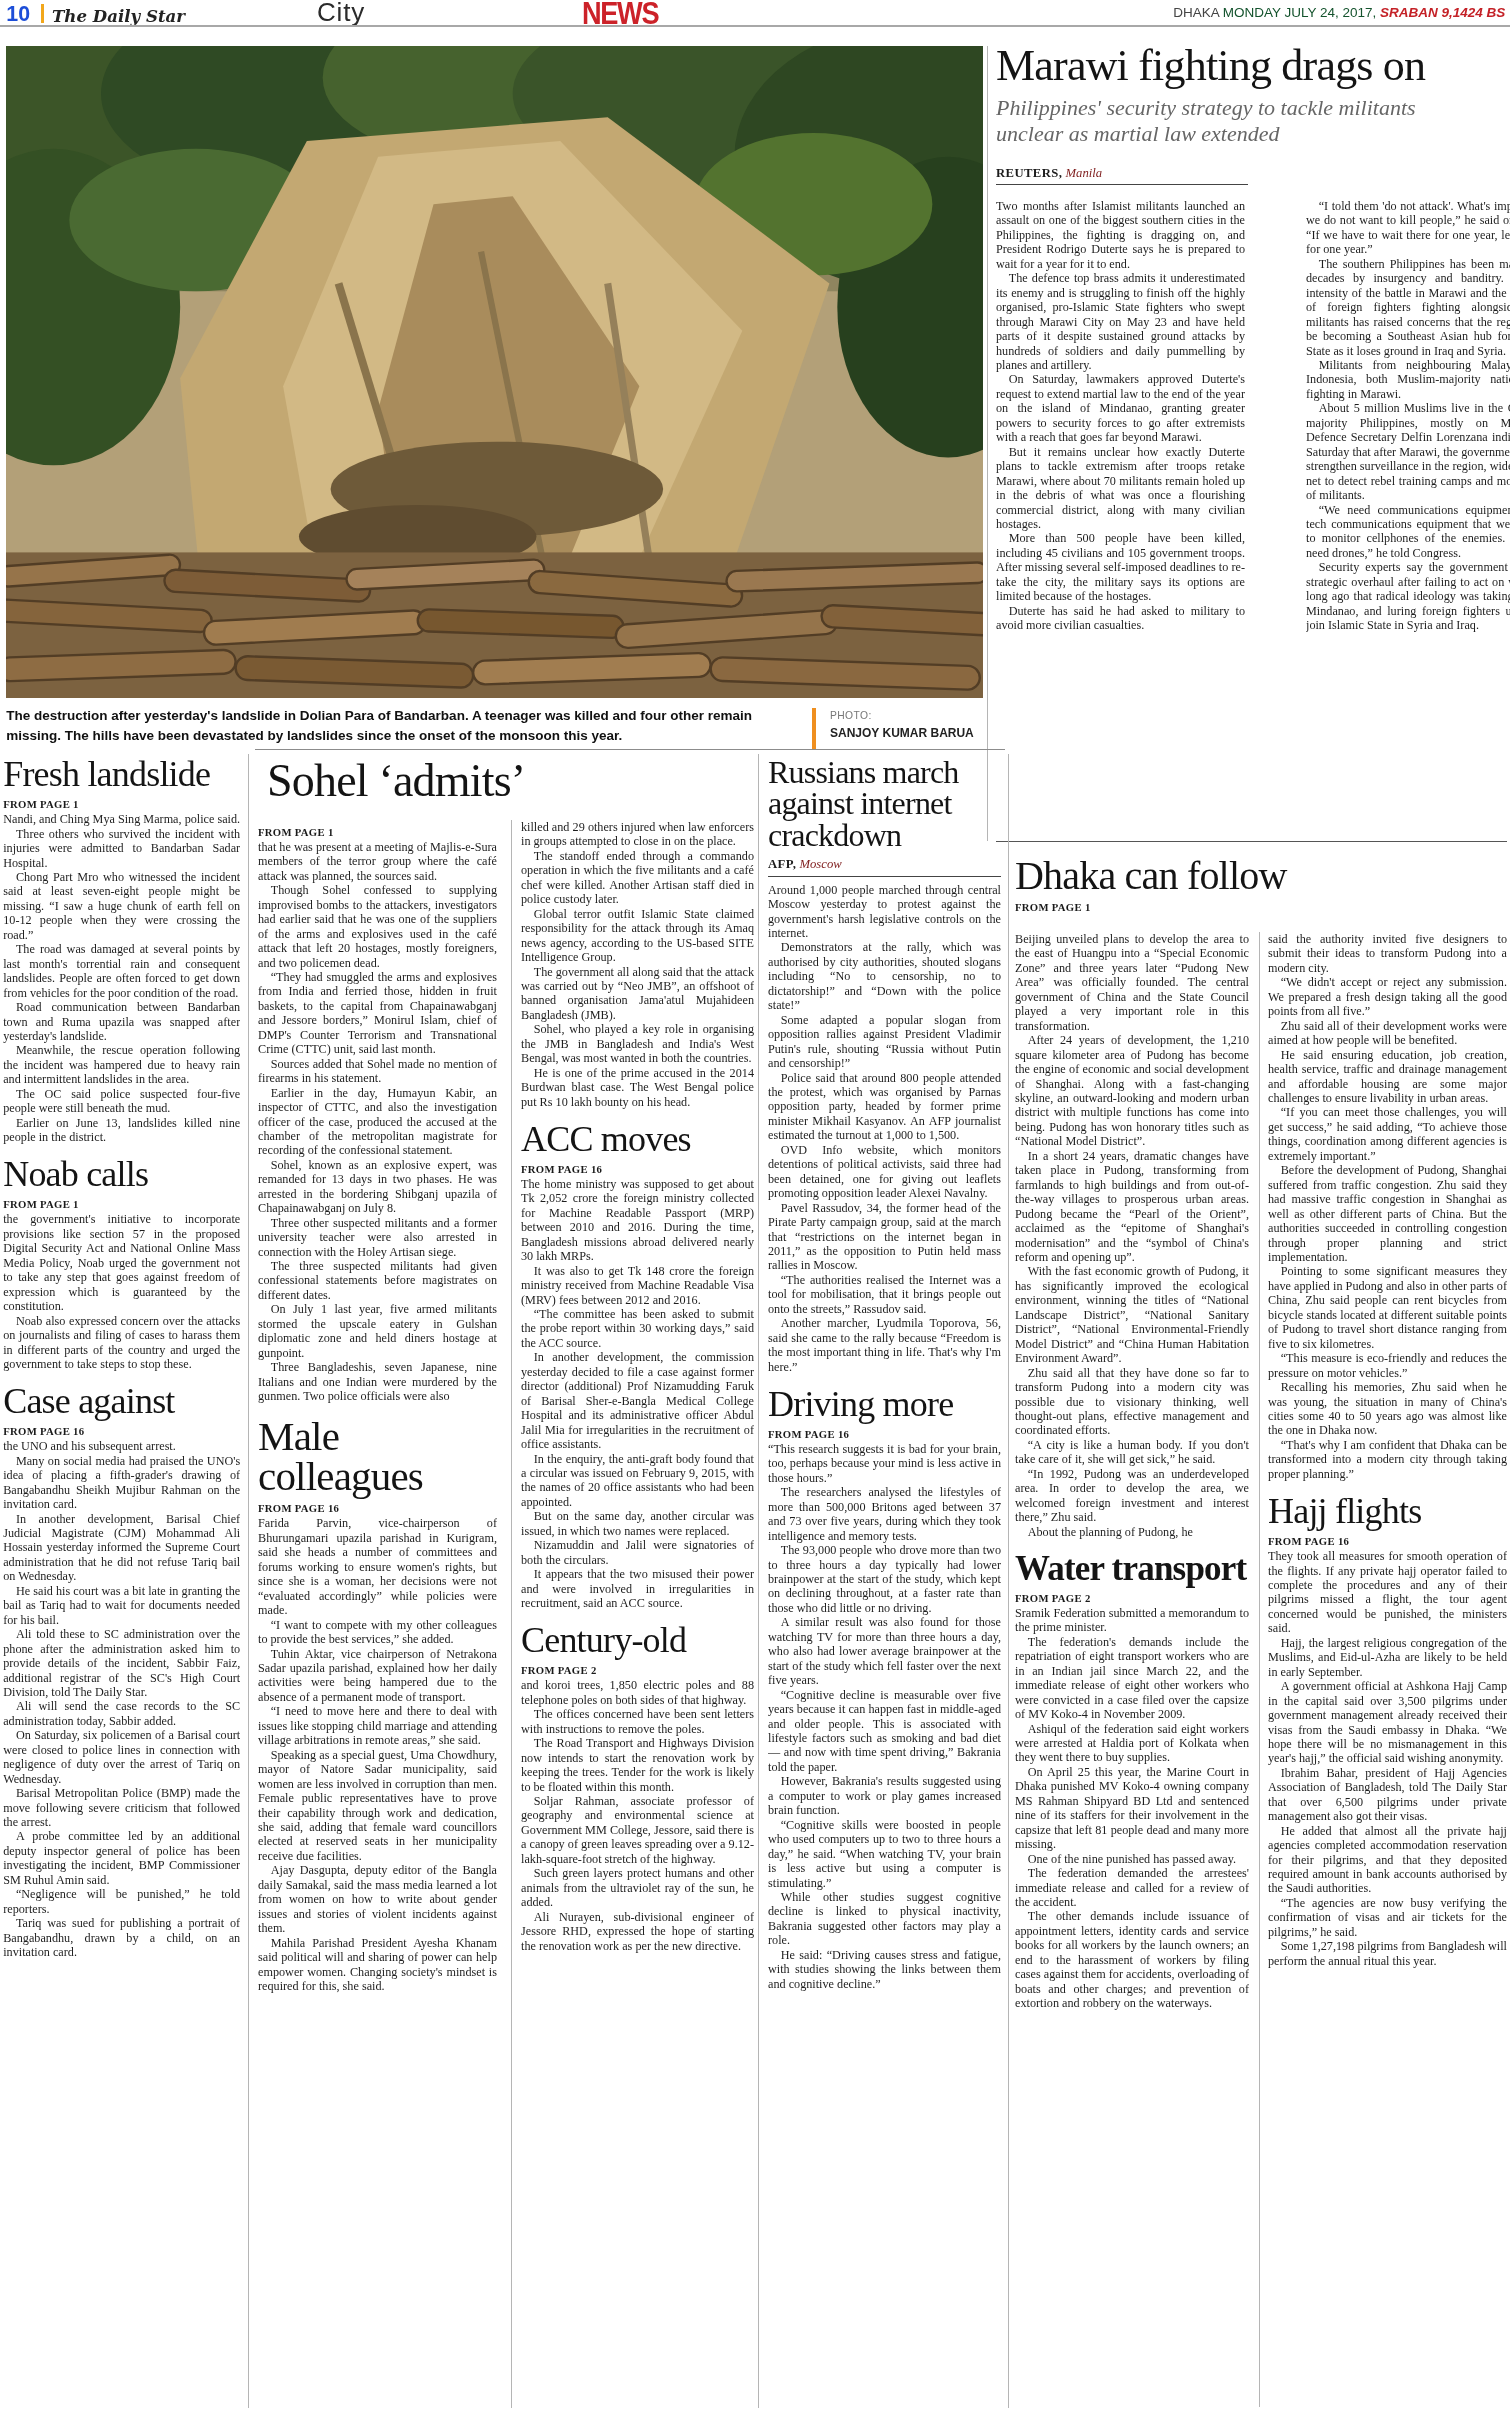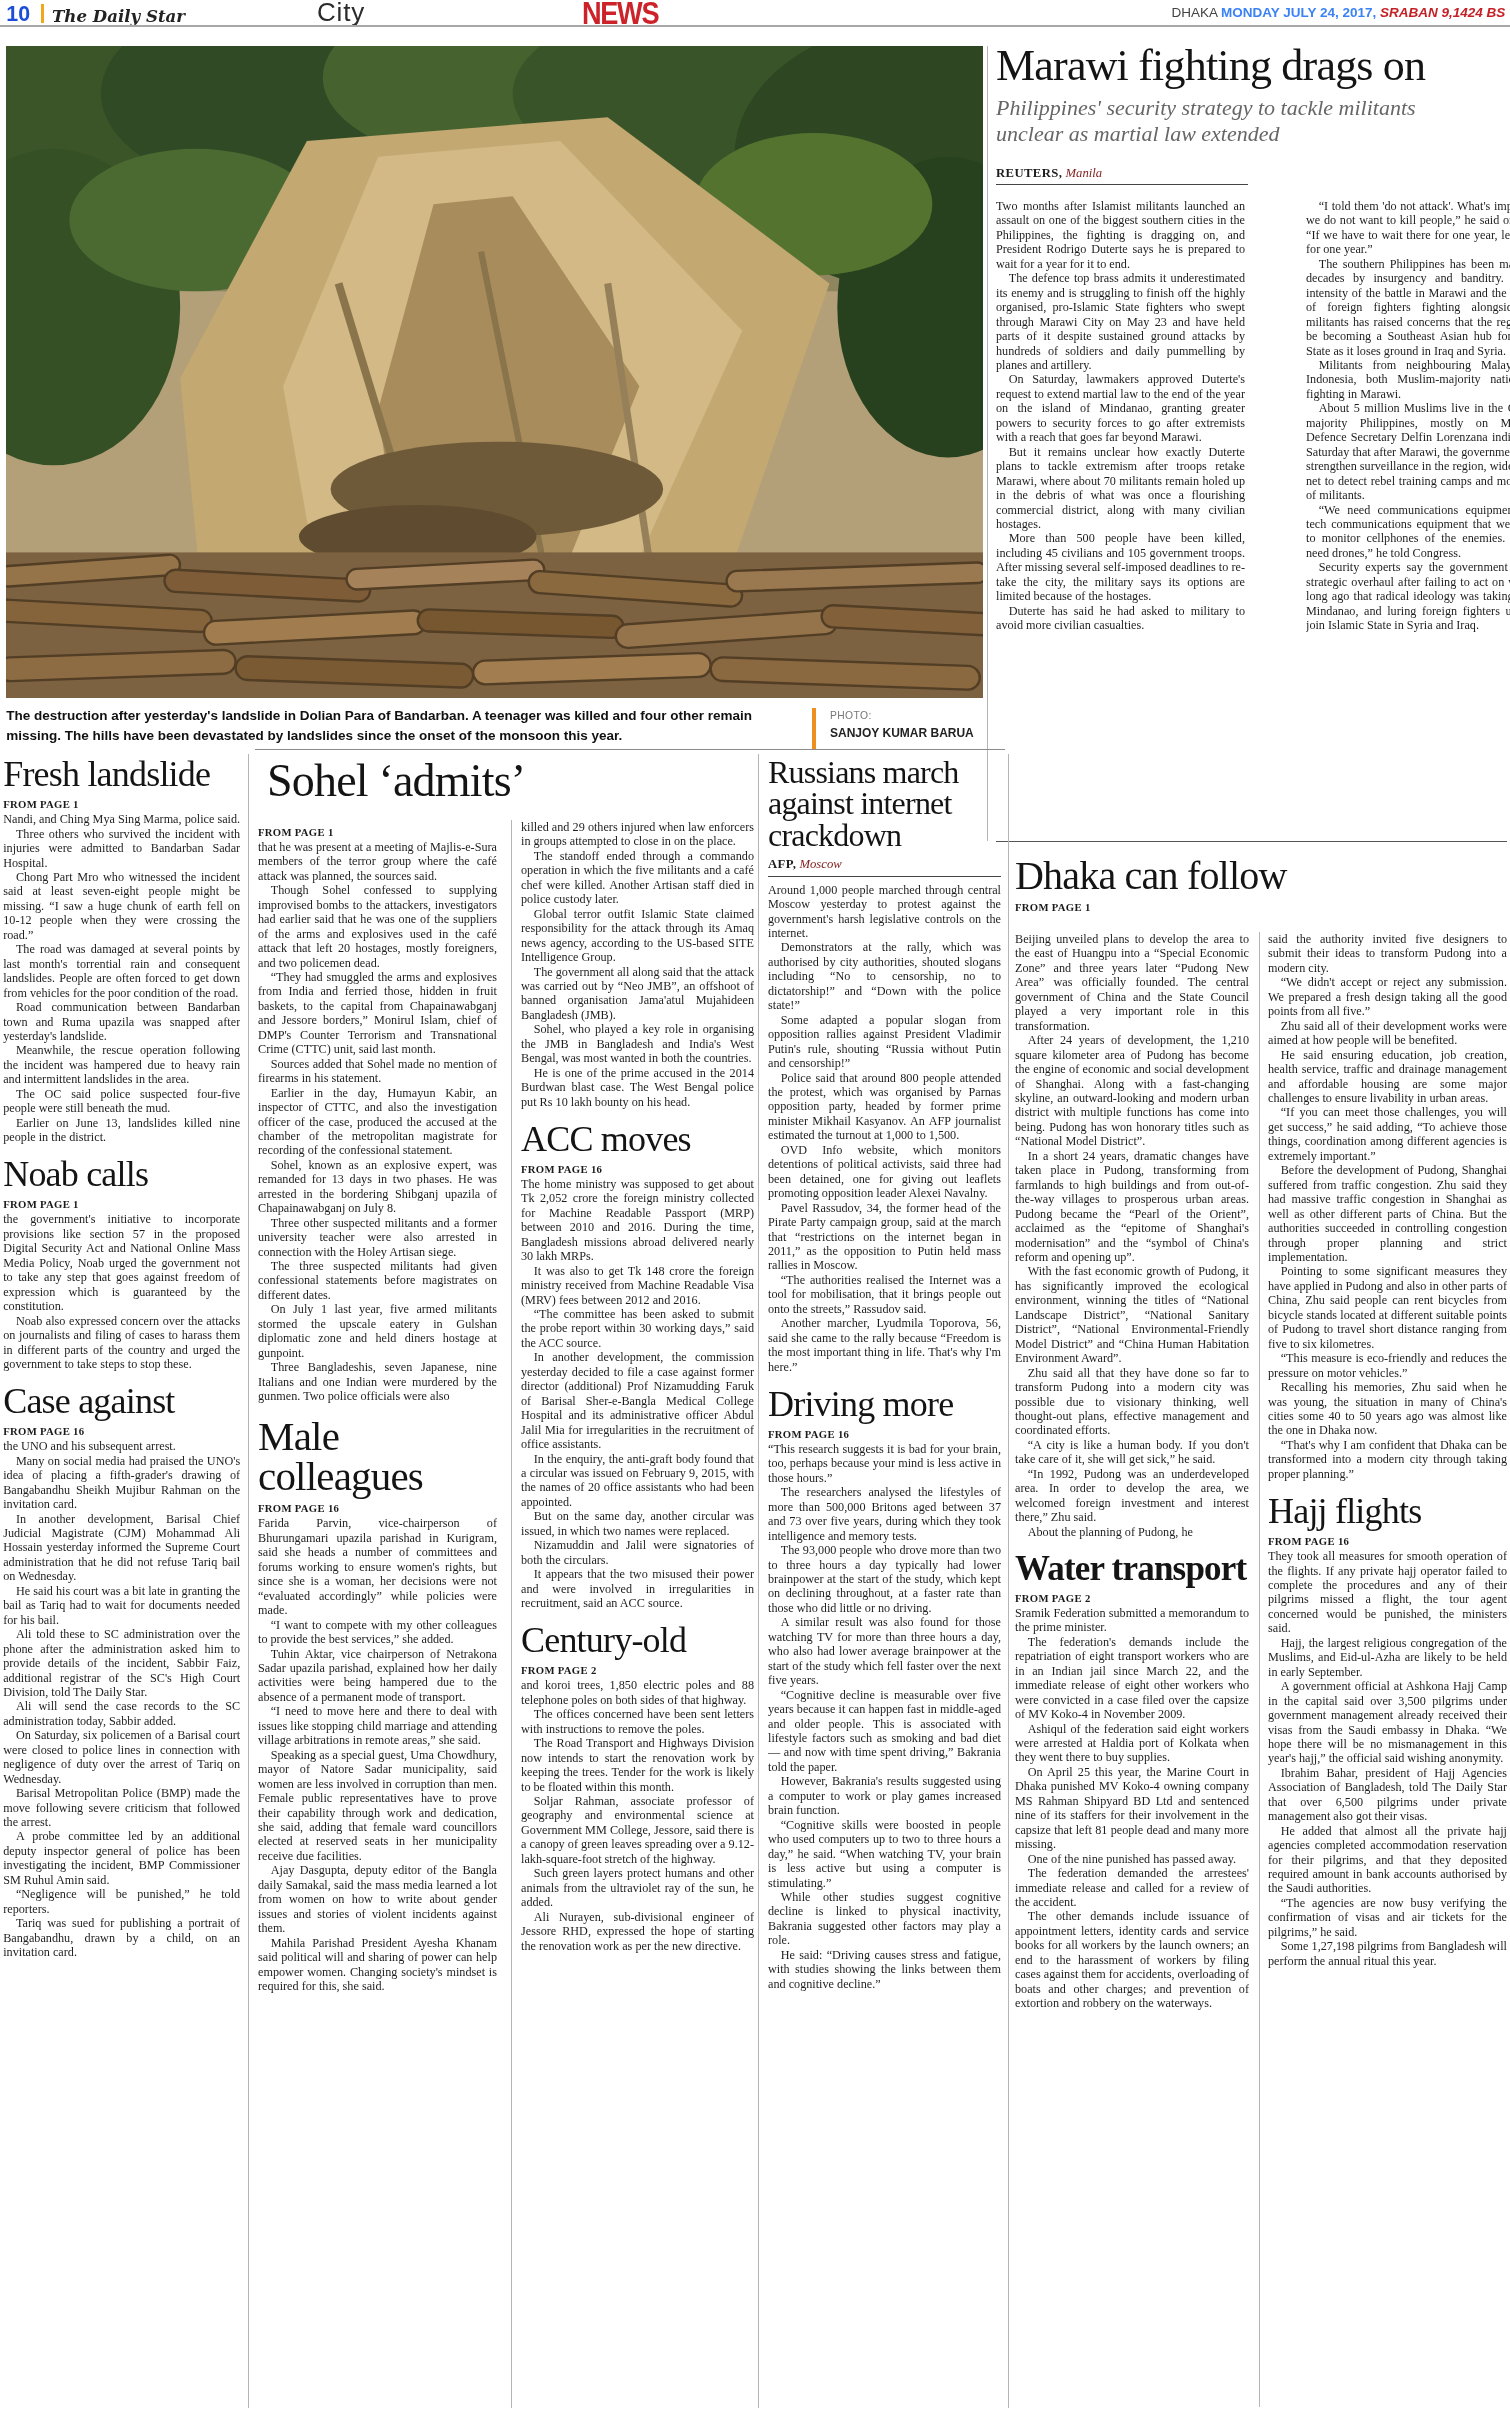--- a/index.html
+++ b/index.html
@@ -6,21 +6,21 @@
   .page{position:relative;width:1510px;height:2413px;background:#fff;overflow:hidden;
         font-family:"Liberation Serif",serif;color:#1c1c1c;}
   
   .hdr-pagenum{position:absolute;left:6.3px;top:1.6px;font:bold 21.4px "Liberation Sans",sans-serif;color:#1d4ed8;}
   .hdr-tick{position:absolute;left:41px;top:4px;width:3.2px;height:19px;background:#f2a71b;}
   .hdr-masthead{position:absolute;left:52px;top:5.5px;font:bold italic 16.6px "DejaVu Serif",serif;color:#222;}
   .hdr-city{position:absolute;left:317px;top:-3.2px;font:26px "Liberation Sans",sans-serif;color:#2b2b2b;letter-spacing:0.8px;}
   .hdr-news{position:absolute;left:582px;top:-4.7px;font:bold 32px "Liberation Sans",sans-serif;color:#cc2229;
             letter-spacing:-1.6px;transform:scaleX(.85);transform-origin:left top;}
   .hdr-date{position:absolute;right:4.7px;top:4.7px;font:13.5px "Liberation Sans",sans-serif;color:#444;white-space:nowrap;}
-  .hdr-date .b{font-weight:bold;color:#3b82f6;}
+  .hdr-date .b{font-weight:normal;color:#14532d;}
   .hdr-date .r{font-weight:bold;font-style:italic;color:#c42127;}
   .hdr-rule{position:absolute;left:0;top:24.5px;width:1510px;height:2.4px;background:#a8a8a8;}
   
   .photo{position:absolute;left:6.3px;top:46px;width:977px;height:652px;overflow:hidden;background:#9b8563;}
   .caption{position:absolute;left:6.3px;top:706px;width:752px;font:bold 13.5px "Liberation Sans",sans-serif;
            color:#111;line-height:1.5;}
   .cap-bar{position:absolute;left:812px;top:708px;width:4px;height:41px;background:#ef8f1f;}
   .credit-label{position:absolute;left:830px;top:710px;font:10.3px "Liberation Sans",sans-serif;color:#777;letter-spacing:0.4px;}
   .credit-name{position:absolute;left:830px;top:726px;font:bold 12px "Liberation Sans",sans-serif;color:#222;}
   

